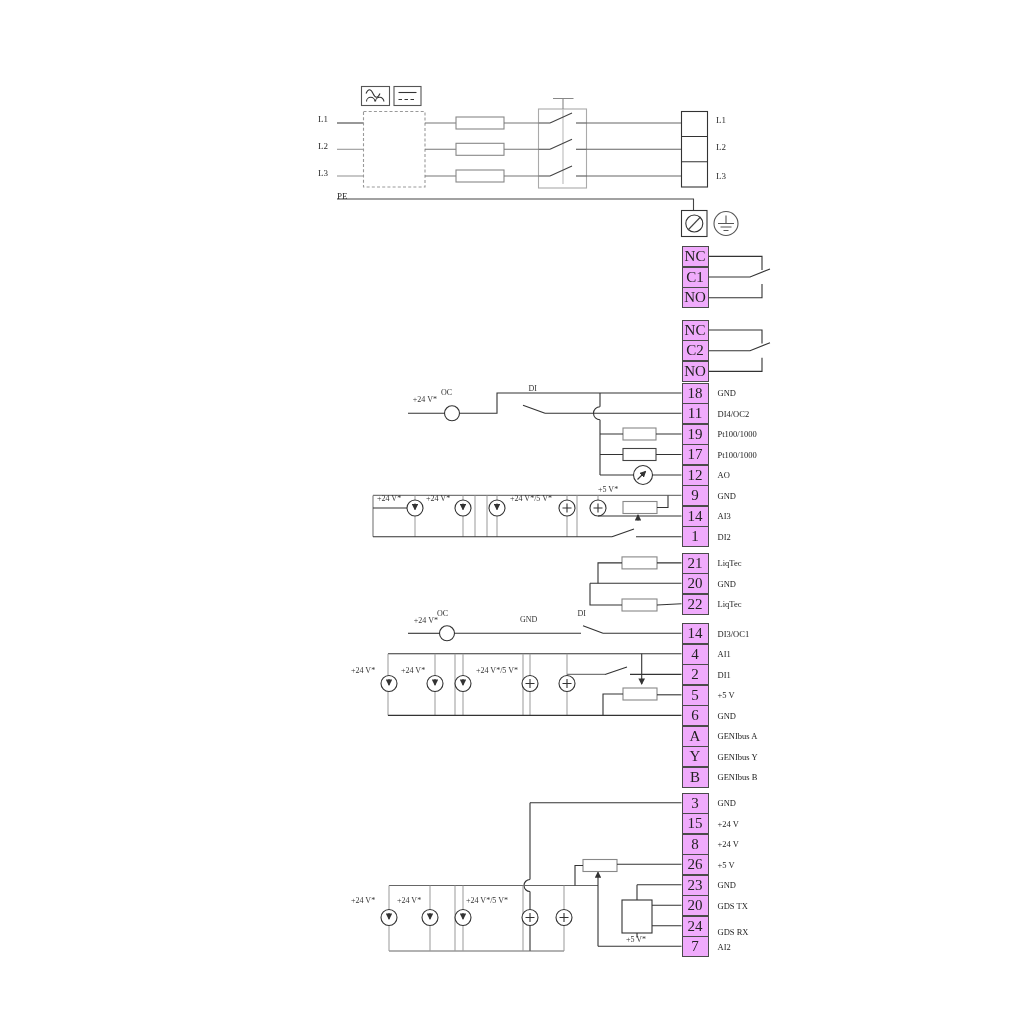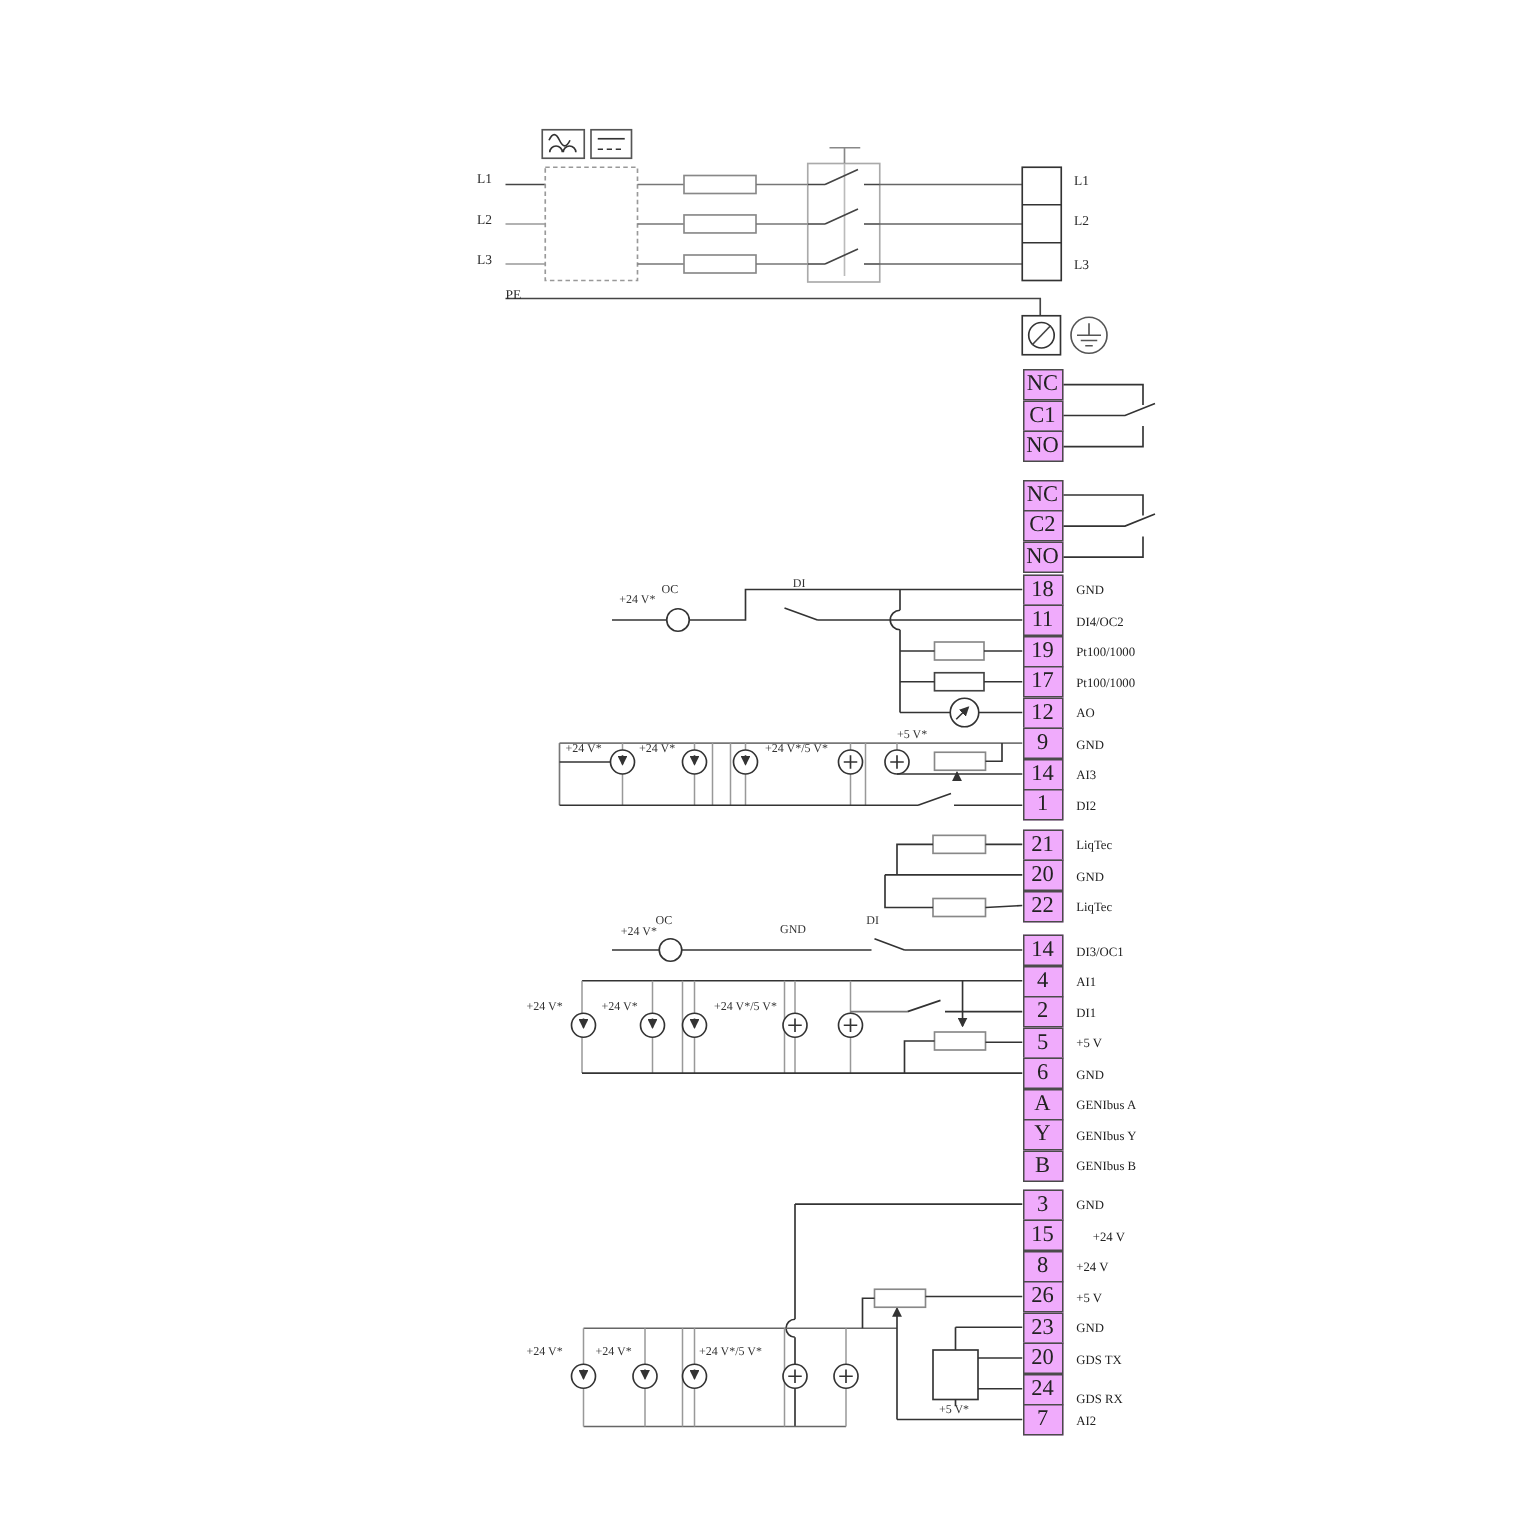--- a/index.html
+++ b/index.html
@@ -328,21 +328,21 @@
         <div class="tcell">B</div>
         <div class="tlabel">GENIbus B</div>
       </div>
 </div>
 
 <div class="strip" style="left:681.5px;top:792.5px;">
   <div class="trow" style="top:0;">
         <div class="tcell">3</div>
         <div class="tlabel">GND</div>
       </div>
-  <div class="trow" style="top:20.5px;gap:11px;">
+  <div class="trow" style="top:20.5px;">
         <div class="tcell">15</div>
         <div class="tlabel">+24 V</div>
       </div>
   <div class="trow" style="top:41px;">
         <div class="tcell">8</div>
         <div class="tlabel">+24 V</div>
       </div>
   <div class="trow" style="top:61.5px;">
         <div class="tcell">26</div>
         <div class="tlabel">+5 V</div>

